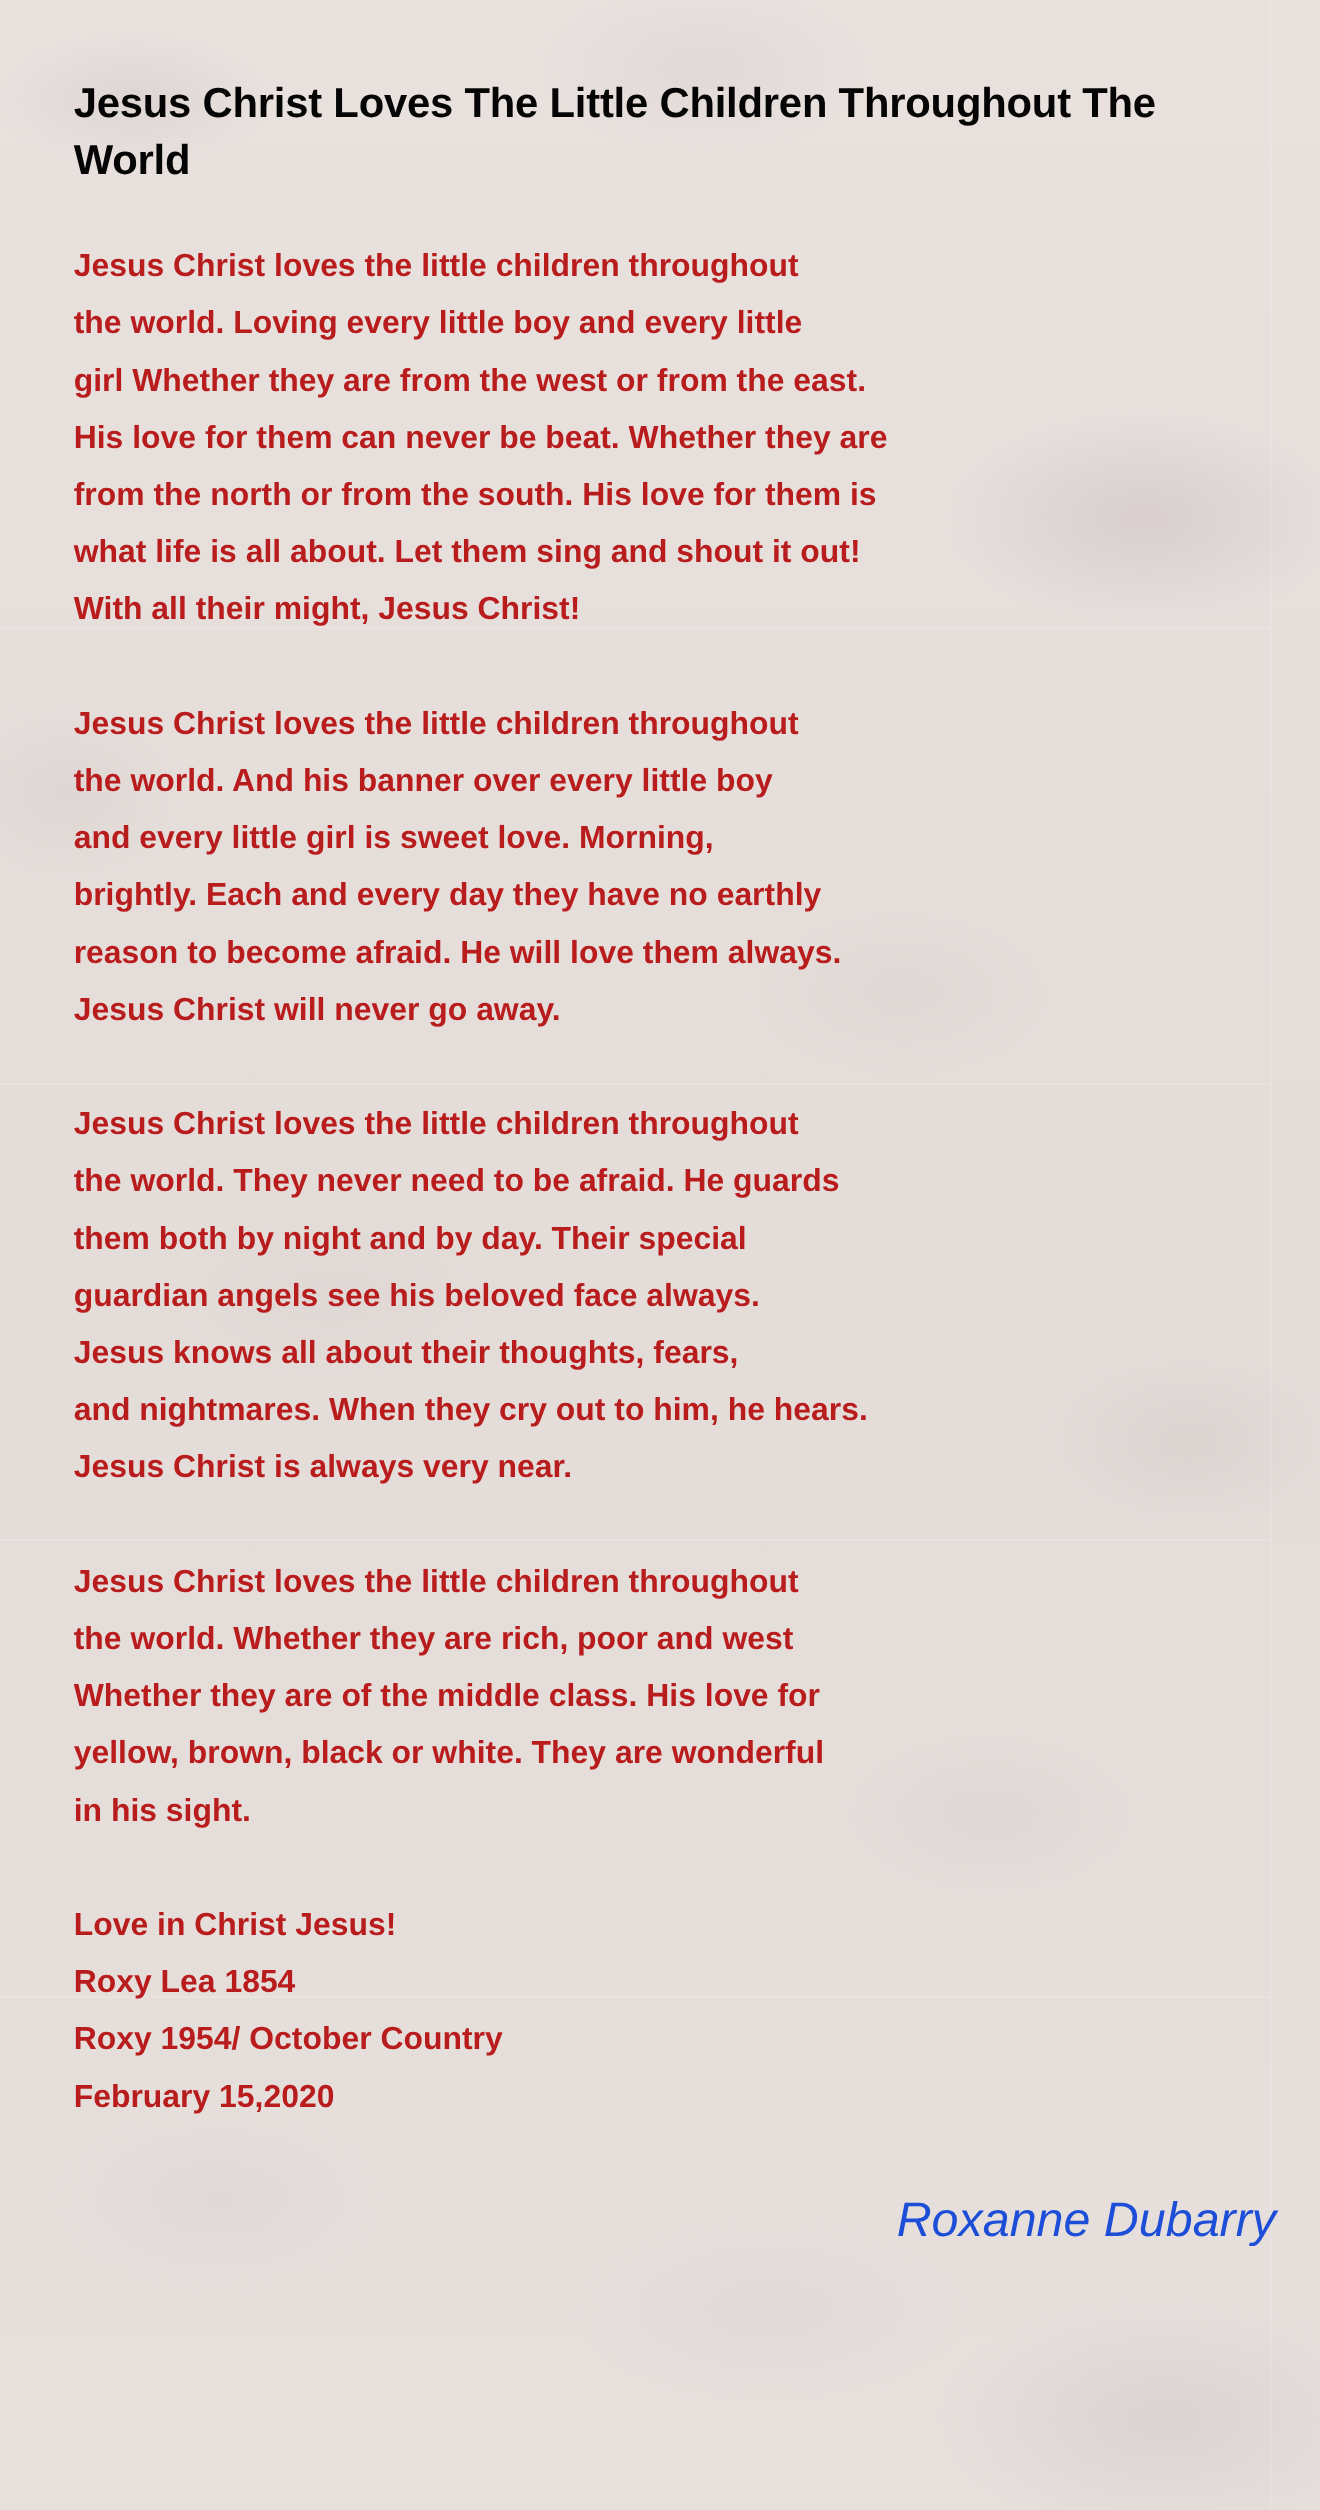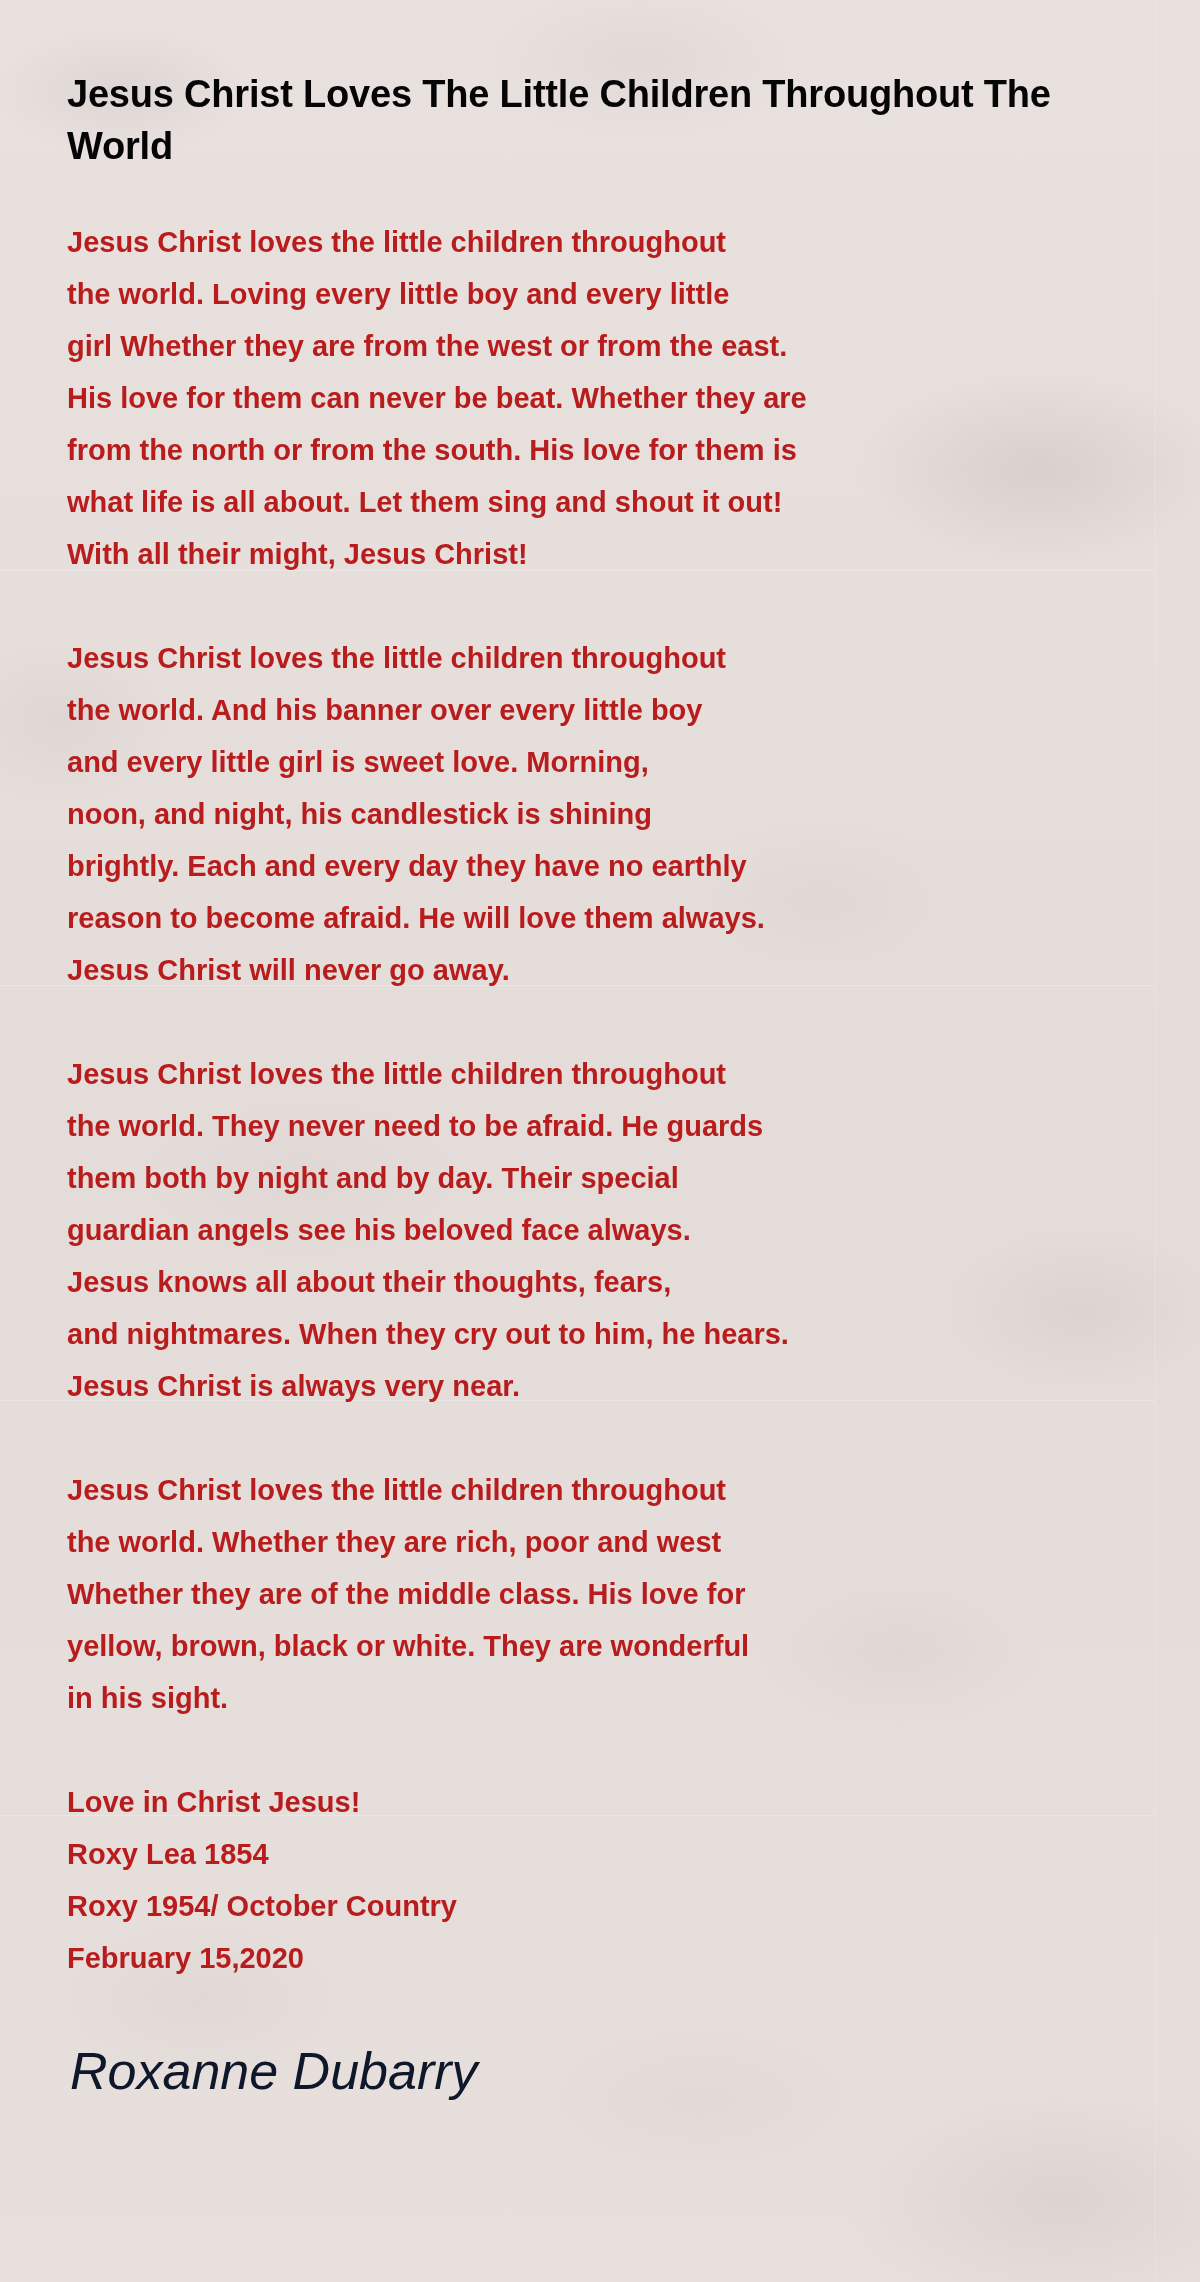--- a/index.html
+++ b/index.html
@@ -79,26 +79,27 @@
       line-height: 52px;
       font-weight: bold;
       white-space: nowrap;
       color: #b91c1c;
     }
     .signoff {
       margin: 0;
     }
     .author {
       margin-top: 62px;
-      font-size: 52px;
+      font-size: 44px;
       font-style: italic;
       font-weight: normal;
       line-height: 50px;
-      color: #0f172a;
+      color: #1d4ed8;
       padding-left: 3px;
+      text-align: right;
     }
   </style>
 </head>
 <body>
 
 <div class="paper-bg"></div>
 <div class="seam-h" style="top:570px"></div>
 <div class="seam-h" style="top:985px"></div>
 <div class="seam-h" style="top:1400px"></div>
 <div class="seam-h" style="top:1815px"></div>
@@ -115,21 +116,20 @@
       <span class="line">His love for them can never be beat. Whether they are</span>
       <span class="line">from the north or from the south. His love for them is</span>
       <span class="line">what life is all about. Let them sing and shout it out!</span>
       <span class="line">With all their might, Jesus Christ!</span>
     </p>
 
     <p class="stanza">
       <span class="line">Jesus Christ loves the little children throughout</span>
       <span class="line">the world. And his banner over every little boy</span>
       <span class="line">and every little girl is sweet love. Morning,</span>
-      <span class="line">noon, and night, his candlestick is shining</span>
       <span class="line">brightly. Each and every day they have no earthly</span>
       <span class="line">reason to become afraid. He will love them always.</span>
       <span class="line">Jesus Christ will never go away.</span>
     </p>
 
     <p class="stanza">
       <span class="line">Jesus Christ loves the little children throughout</span>
       <span class="line">the world. They never need to be afraid. He guards</span>
       <span class="line">them both by night and by day. Their special</span>
       <span class="line">guardian angels see his beloved face always.</span>

